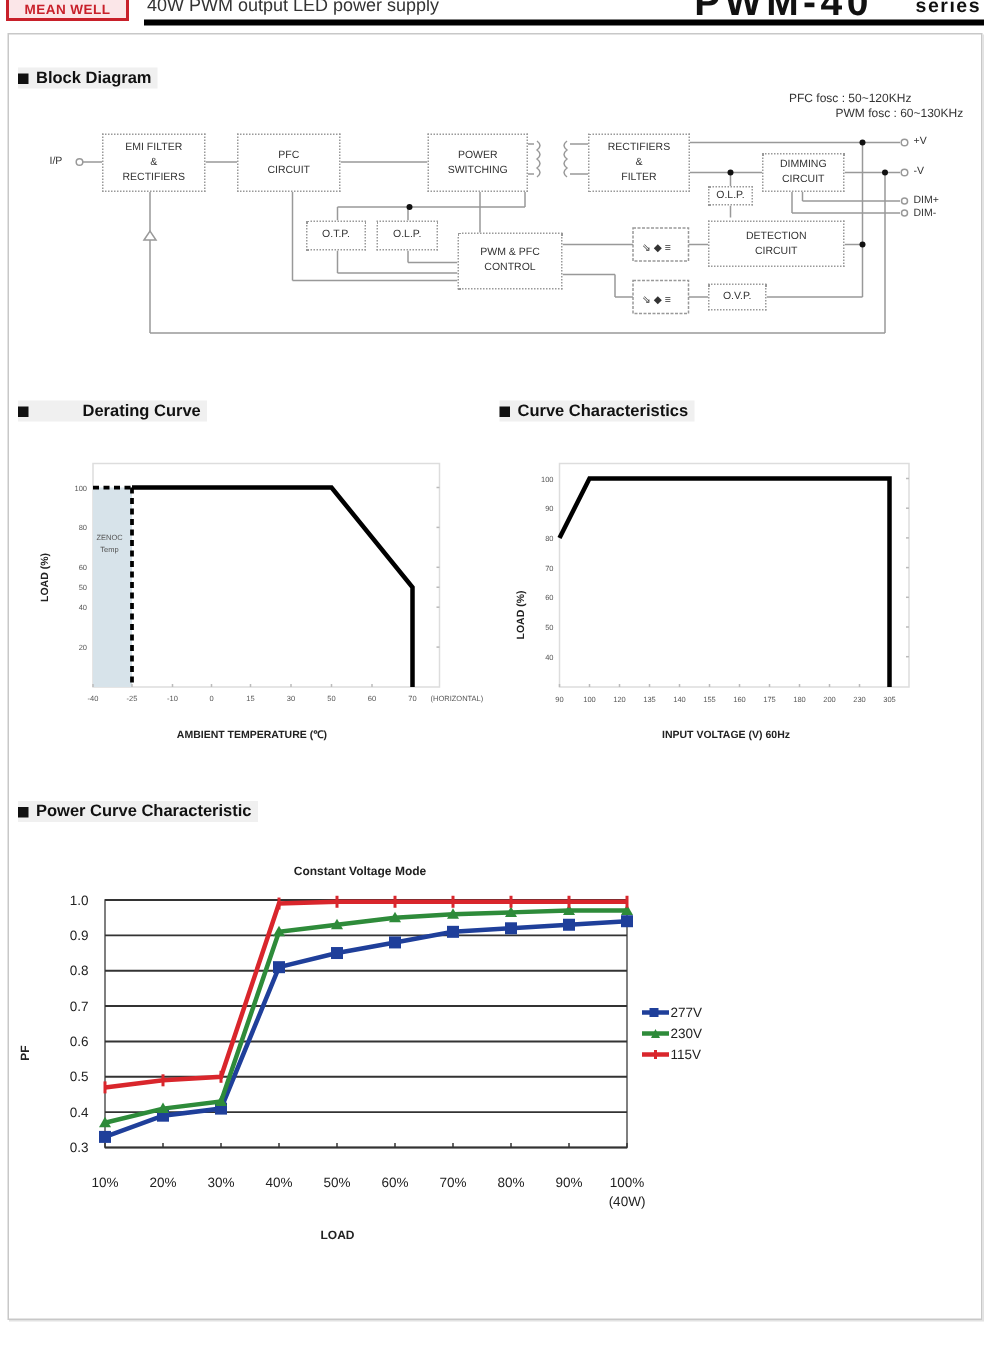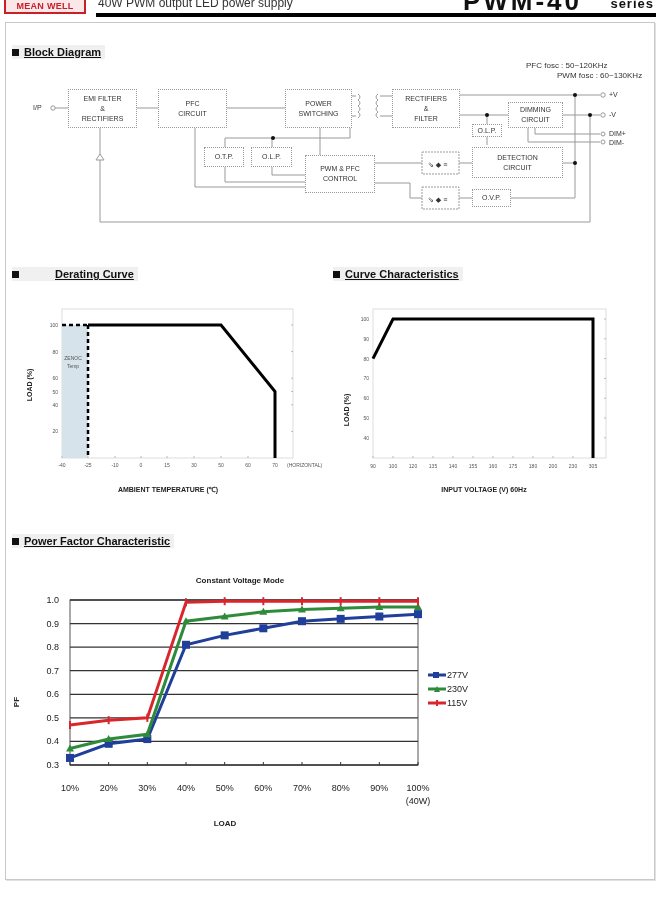--- a/index.html
+++ b/index.html
@@ -11,21 +11,21 @@
   .hdr-logo span { position: absolute; left: 0; right: 0; top: 5px; text-align: center; font: bold 9px "Liberation Sans", sans-serif; color: #c8202a; letter-spacing: 0.3px; }
   .hdr-sub { position: absolute; left: 98px; top: -4px; font: 12px "Liberation Sans", sans-serif; color: #333; }
   .hdr-rule { position: absolute; left: 96px; right: 4px; top: 13px; height: 4px; background: #000; }
   .hdr-model { position: absolute; right: 78px; top: -14px; font: bold 26px "Liberation Sans", sans-serif; letter-spacing: 3px; }
   .hdr-series { position: absolute; right: 6px; top: -4px; font: bold 13px "Liberation Sans", sans-serif; letter-spacing: 1px; }
 
   
   .frame { position: absolute; left: 5px; top: 22px; width: 650px; height: 858px; border: 1px solid #c8c8c8; box-shadow: 1px 1px 0 #e2e2e2; }
 
   
-  .sec { position: absolute; display: flex; align-items: center; gap: 5px; font: bold 11px "Liberation Sans", sans-serif; background: #f0f0f0; padding: 1px 4px 1px 0; text-decoration: underline; }
+  .sec { position: absolute; display: flex; align-items: center; gap: 5px; font: bold 11px "Liberation Sans", sans-serif; background: #f0f0f0; padding: 1px 4px 1px 0; }
   .sec .sq { width: 7px; height: 7px; background: #111; display: inline-block; }
 
   
   .bd-note { position: absolute; font: 8px "Liberation Sans", sans-serif; color: #333; }
   .blk { position: absolute; border: 1px dotted #999; background: #fff; display: flex; align-items: center; justify-content: center; text-align: center; font: 7px "Liberation Sans", sans-serif; color: #333; line-height: 10px; white-space: pre-line; }
   .bd-svg { position: absolute; left: 0; top: 0; }
   .term { position: absolute; font: 7px "Liberation Sans", sans-serif; color: #333; }
 
   
   .svgabs { position: absolute; left: 0; top: 0; }
@@ -253,21 +253,21 @@
     <line x1="606" y1="418" x2="604" y2="418" stroke="#bbb"></line>
     <text x="369" y="439.8" text-anchor="end" class="tick">40</text>
     <line x1="606" y1="437.8" x2="604" y2="437.8" stroke="#bbb"></line>
     <polyline points="373,358.6 393,319 593,319 593,458" fill="none" stroke="#000" stroke-width="3"></polyline>
     <text x="349" y="410" class="axl" transform="rotate(-90 349 410)" text-anchor="middle">LOAD (%)</text>
     <text x="484" y="492" class="axl" text-anchor="middle">INPUT VOLTAGE (V) 60Hz</text>
   </svg>
 
 <div class="sec" style="left:12px;top:534px;">
   <span class="sq"></span>
-  <span>Power Factor Characteristic</span>
+  <span>Power Curve Characteristic</span>
 </div>
 <svg class="svgabs" width="660" height="900" style="pointer-events:none" id="pf-svg">
     <text x="240" y="583" text-anchor="middle" class="pflab">Constant Voltage Mode</text>
     <rect x="70" y="600" width="348" height="165" fill="#fff" stroke="#555" stroke-width="1"></rect>
     <line x1="70" y1="600" x2="418" y2="600" stroke="#333" stroke-width="1.3"></line>
     <text x="59" y="603" text-anchor="end" class="pftick">1.0</text>
     <line x1="70" y1="623.5714285714286" x2="418" y2="623.5714285714286" stroke="#333" stroke-width="1.3"></line>
     <text x="59" y="626.5714285714286" text-anchor="end" class="pftick">0.9</text>
     <line x1="70" y1="647.1428571428571" x2="418" y2="647.1428571428571" stroke="#333" stroke-width="1.3"></line>
     <text x="59" y="650.1428571428571" text-anchor="end" class="pftick">0.8</text>

